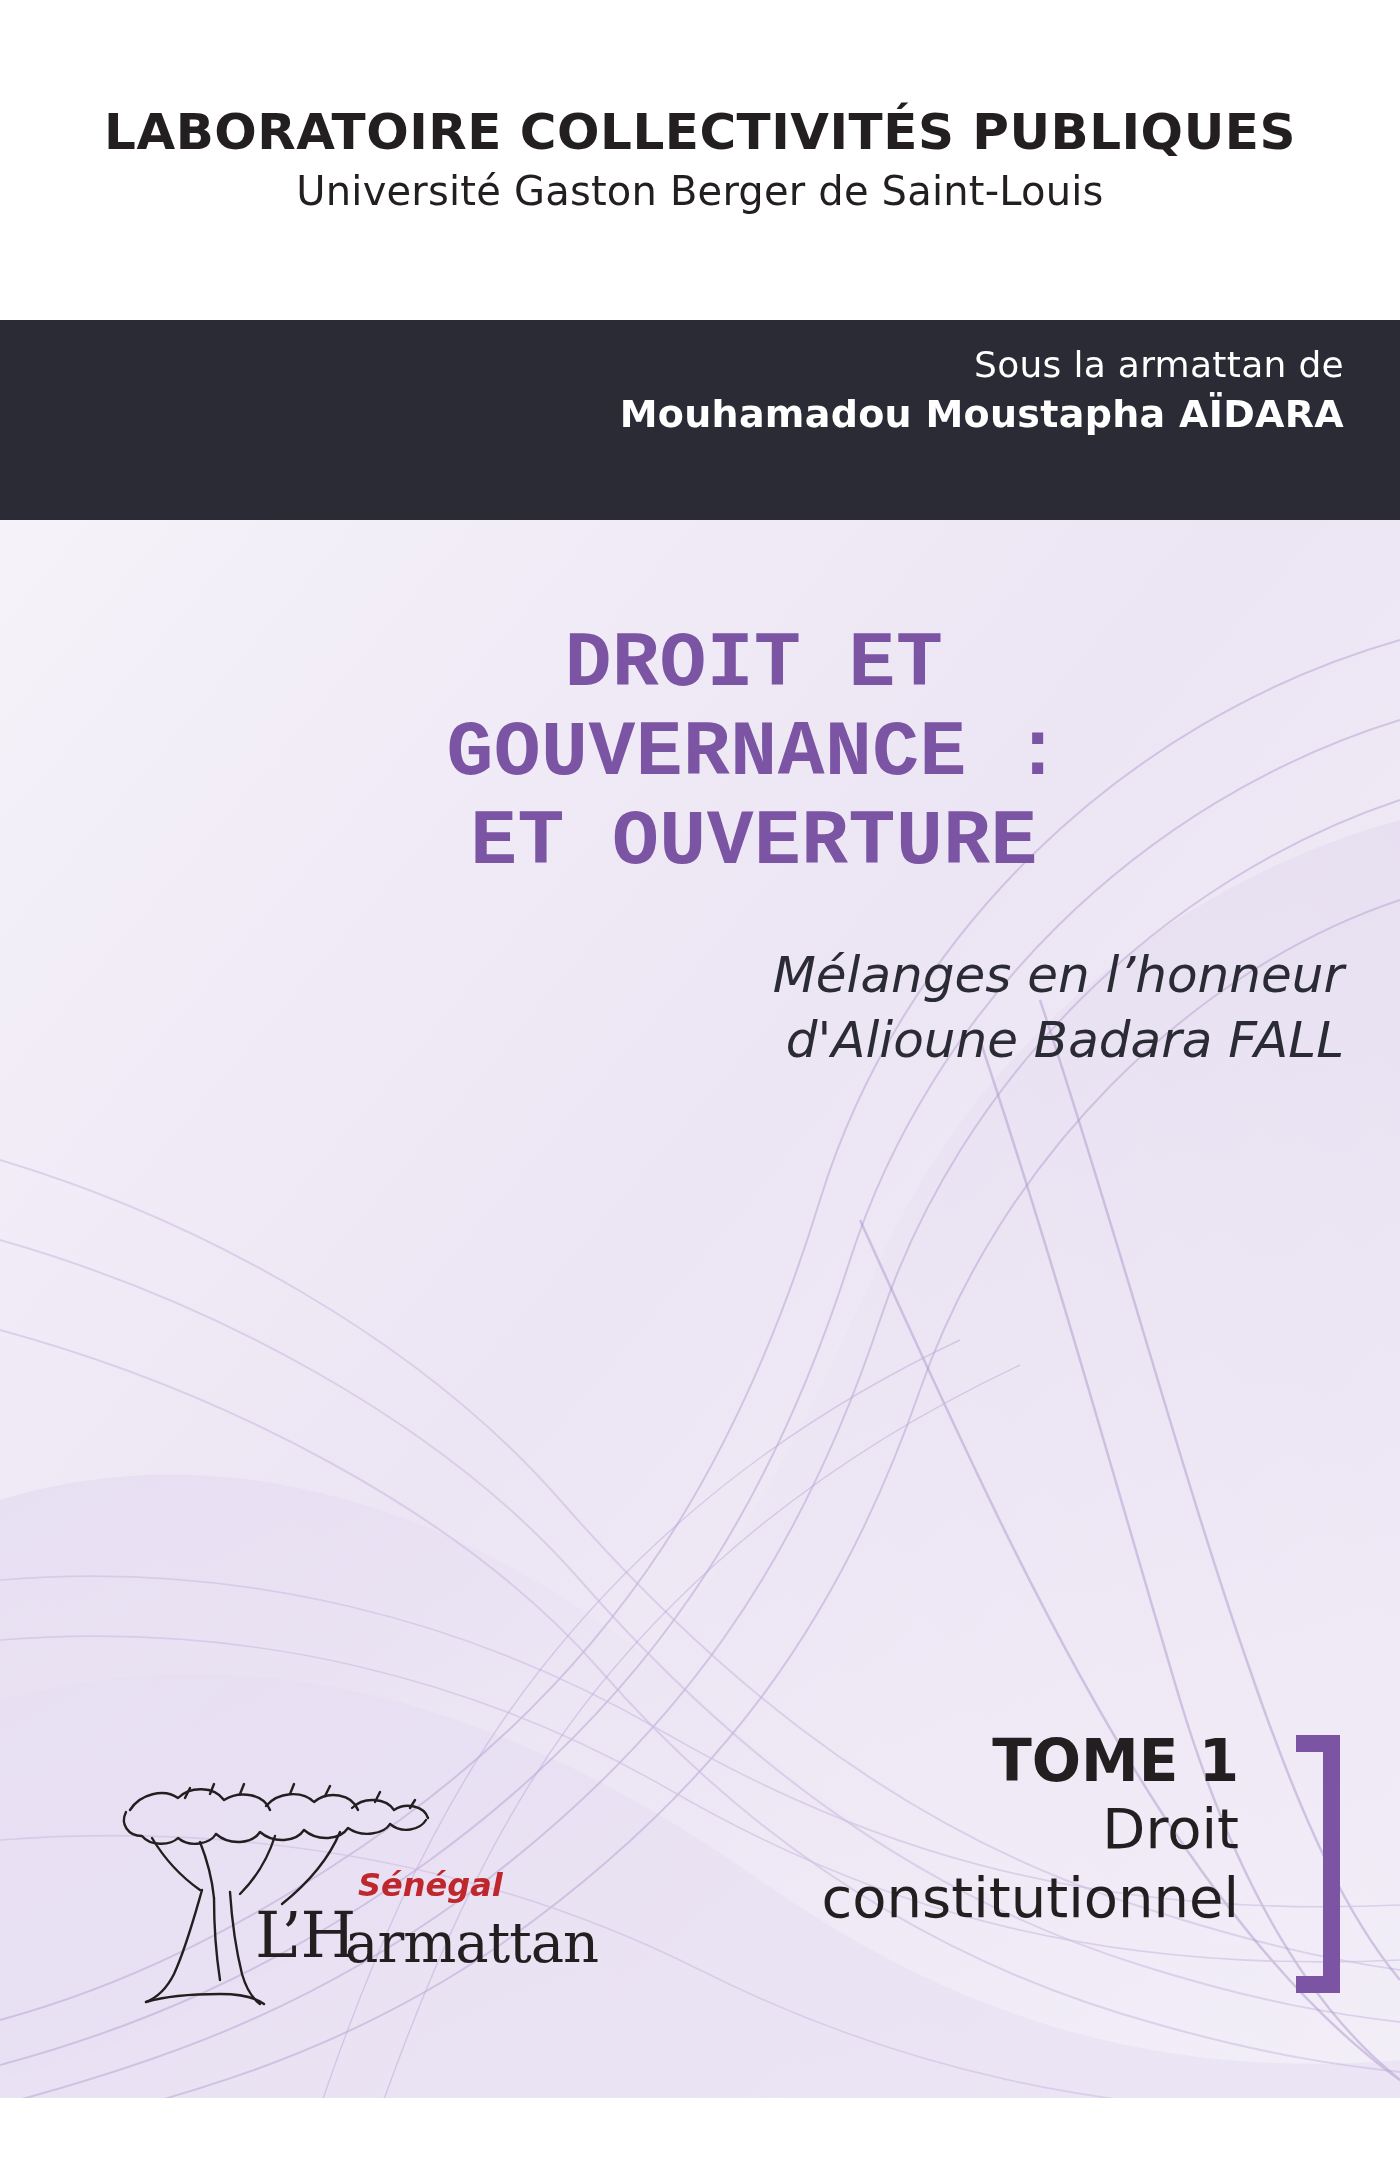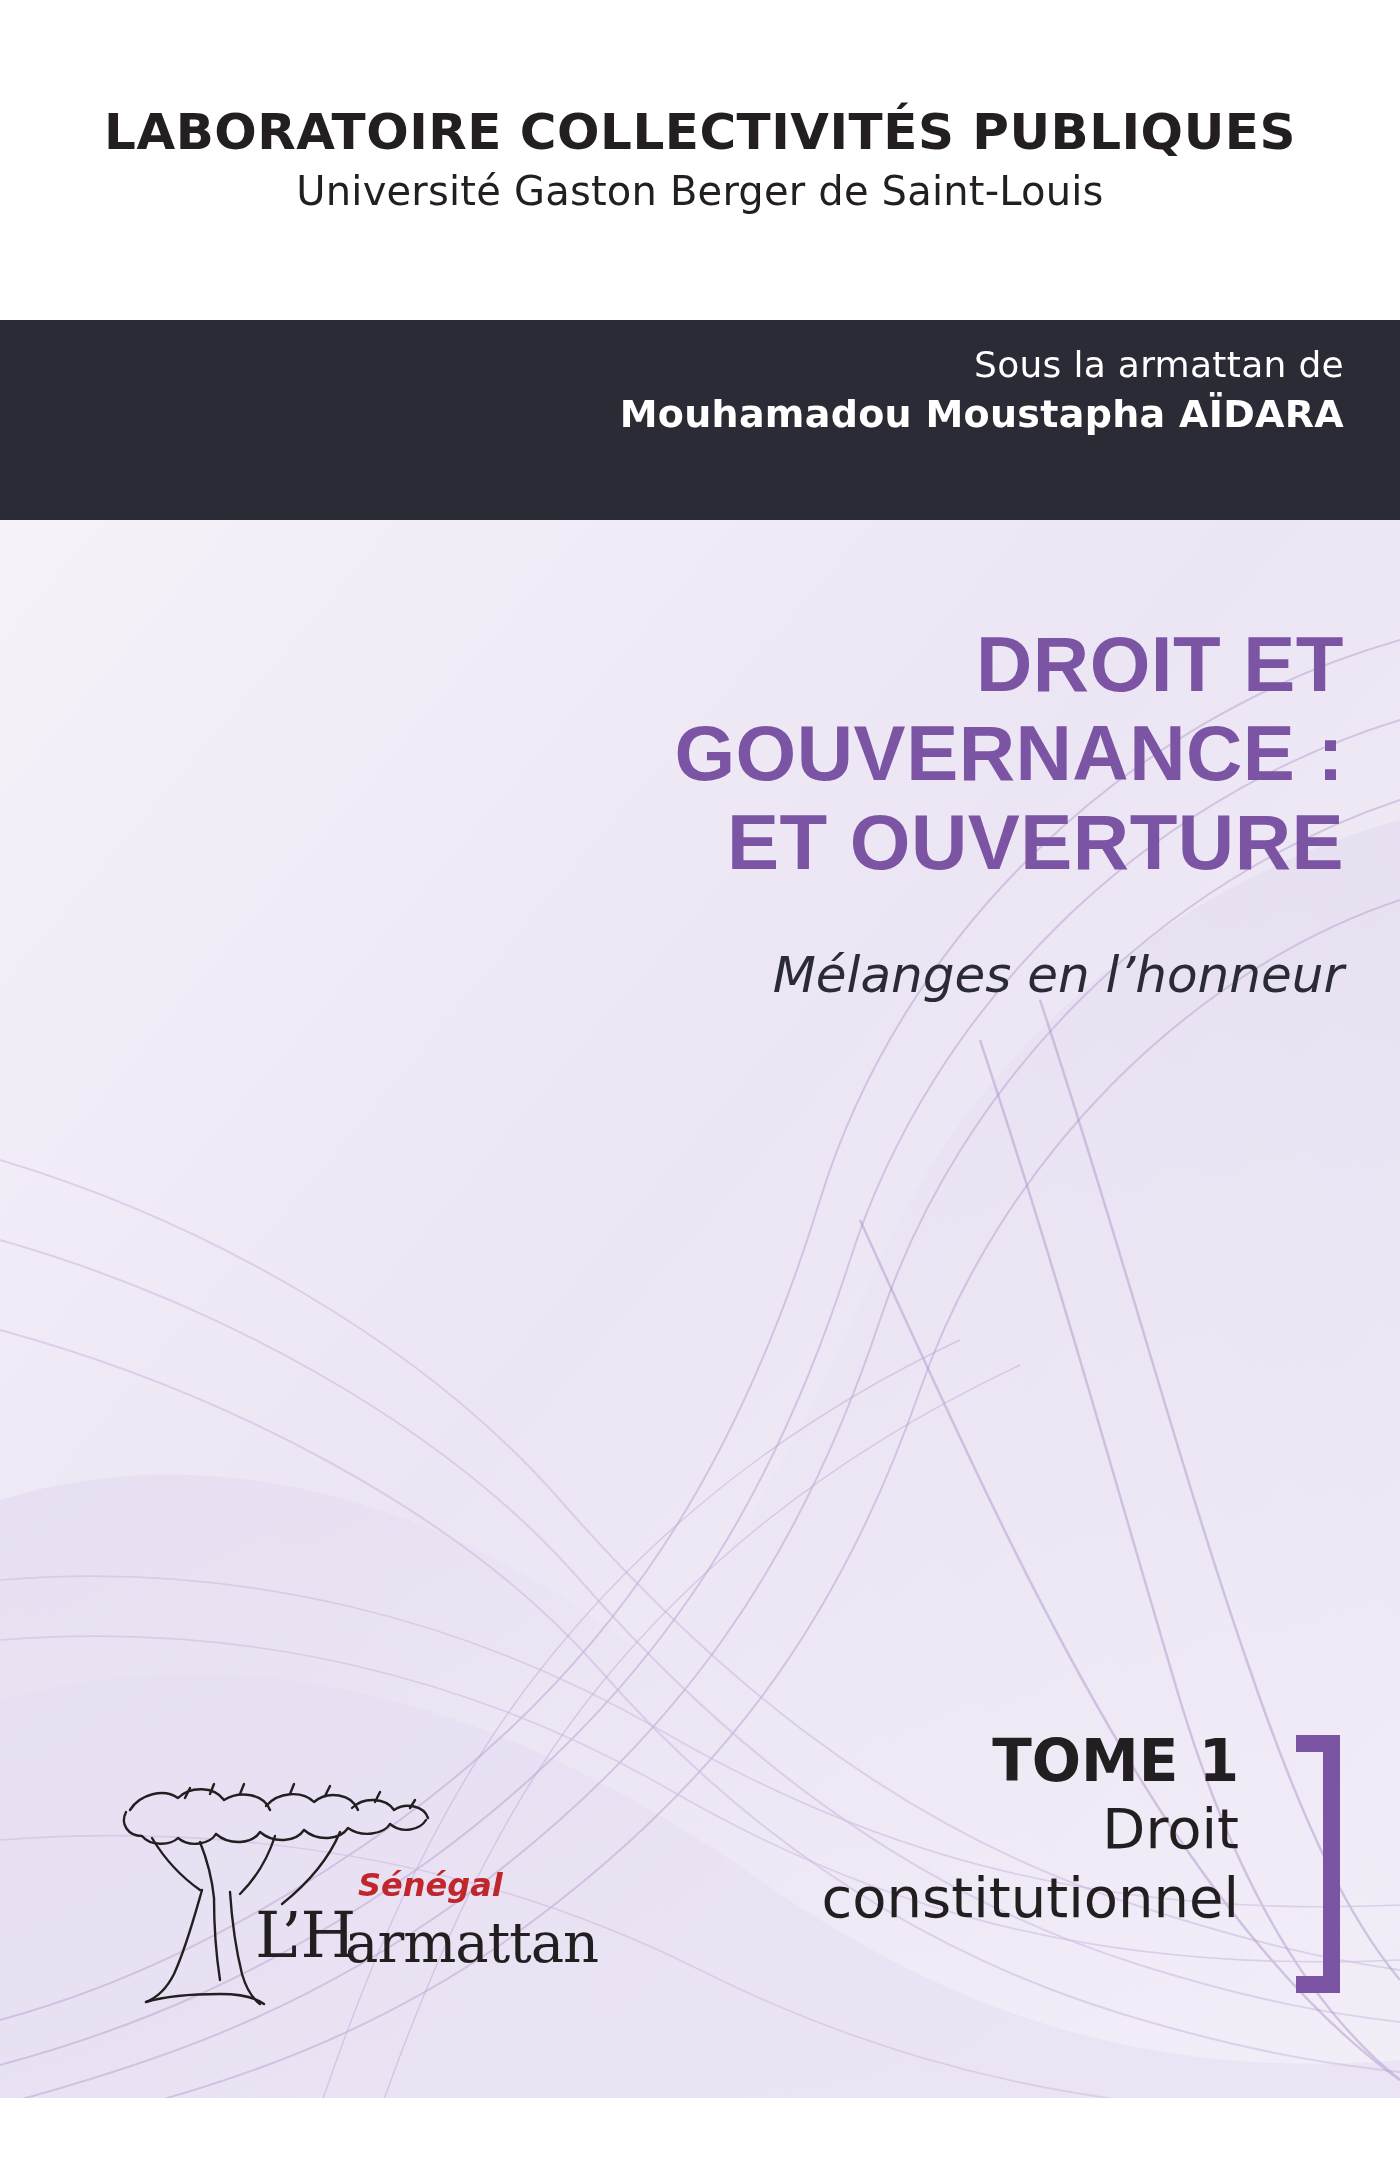--- a/index.html
+++ b/index.html
@@ -103,27 +103,27 @@
 
   
   .title-block {
     position: absolute;
     right: 56px;
     top: 100px;
     width: 1180px;
     text-align: right;
   }
   .main-title {
-    font-family: Liberation Sans, sans-serif;
+    font-family: Liberation Mono, monospace;
     font-weight: bold;
     font-size: 78px;
     line-height: 1.14;
     color: #7b54a3;
     letter-spacing: 0.5px;
-    text-align: right;
+    text-align: center;
     margin: 0;
   }
   .main-title .line {
     display: block;
     white-space: nowrap;
   }
   .subtitle {
     margin-top: 56px;
     font-family: "DejaVu Sans", sans-serif;
     font-style: italic;
@@ -312,20 +312,21 @@
     </svg>
 
     <div class="title-block">
       <h1 class="main-title">
         <span class="line">DROIT ET</span>
         <span class="line">GOUVERNANCE :</span>
         <span class="line">ET OUVERTURE</span>
       </h1>
       <div class="subtitle">
         <span class="line">Mélanges en l’honneur</span>
+        <span class="line">d'Alioune Badara FALL</span>
       </div>
     </div>
 
     <div class="tome-block">
       <div class="tome-text">
         <div class="tome-label">TOME 1</div>
         <div class="tome-domain">Droit</div>
         <div class="tome-domain">constitutionnel</div>
       </div>
       <div class="tome-bracket">

